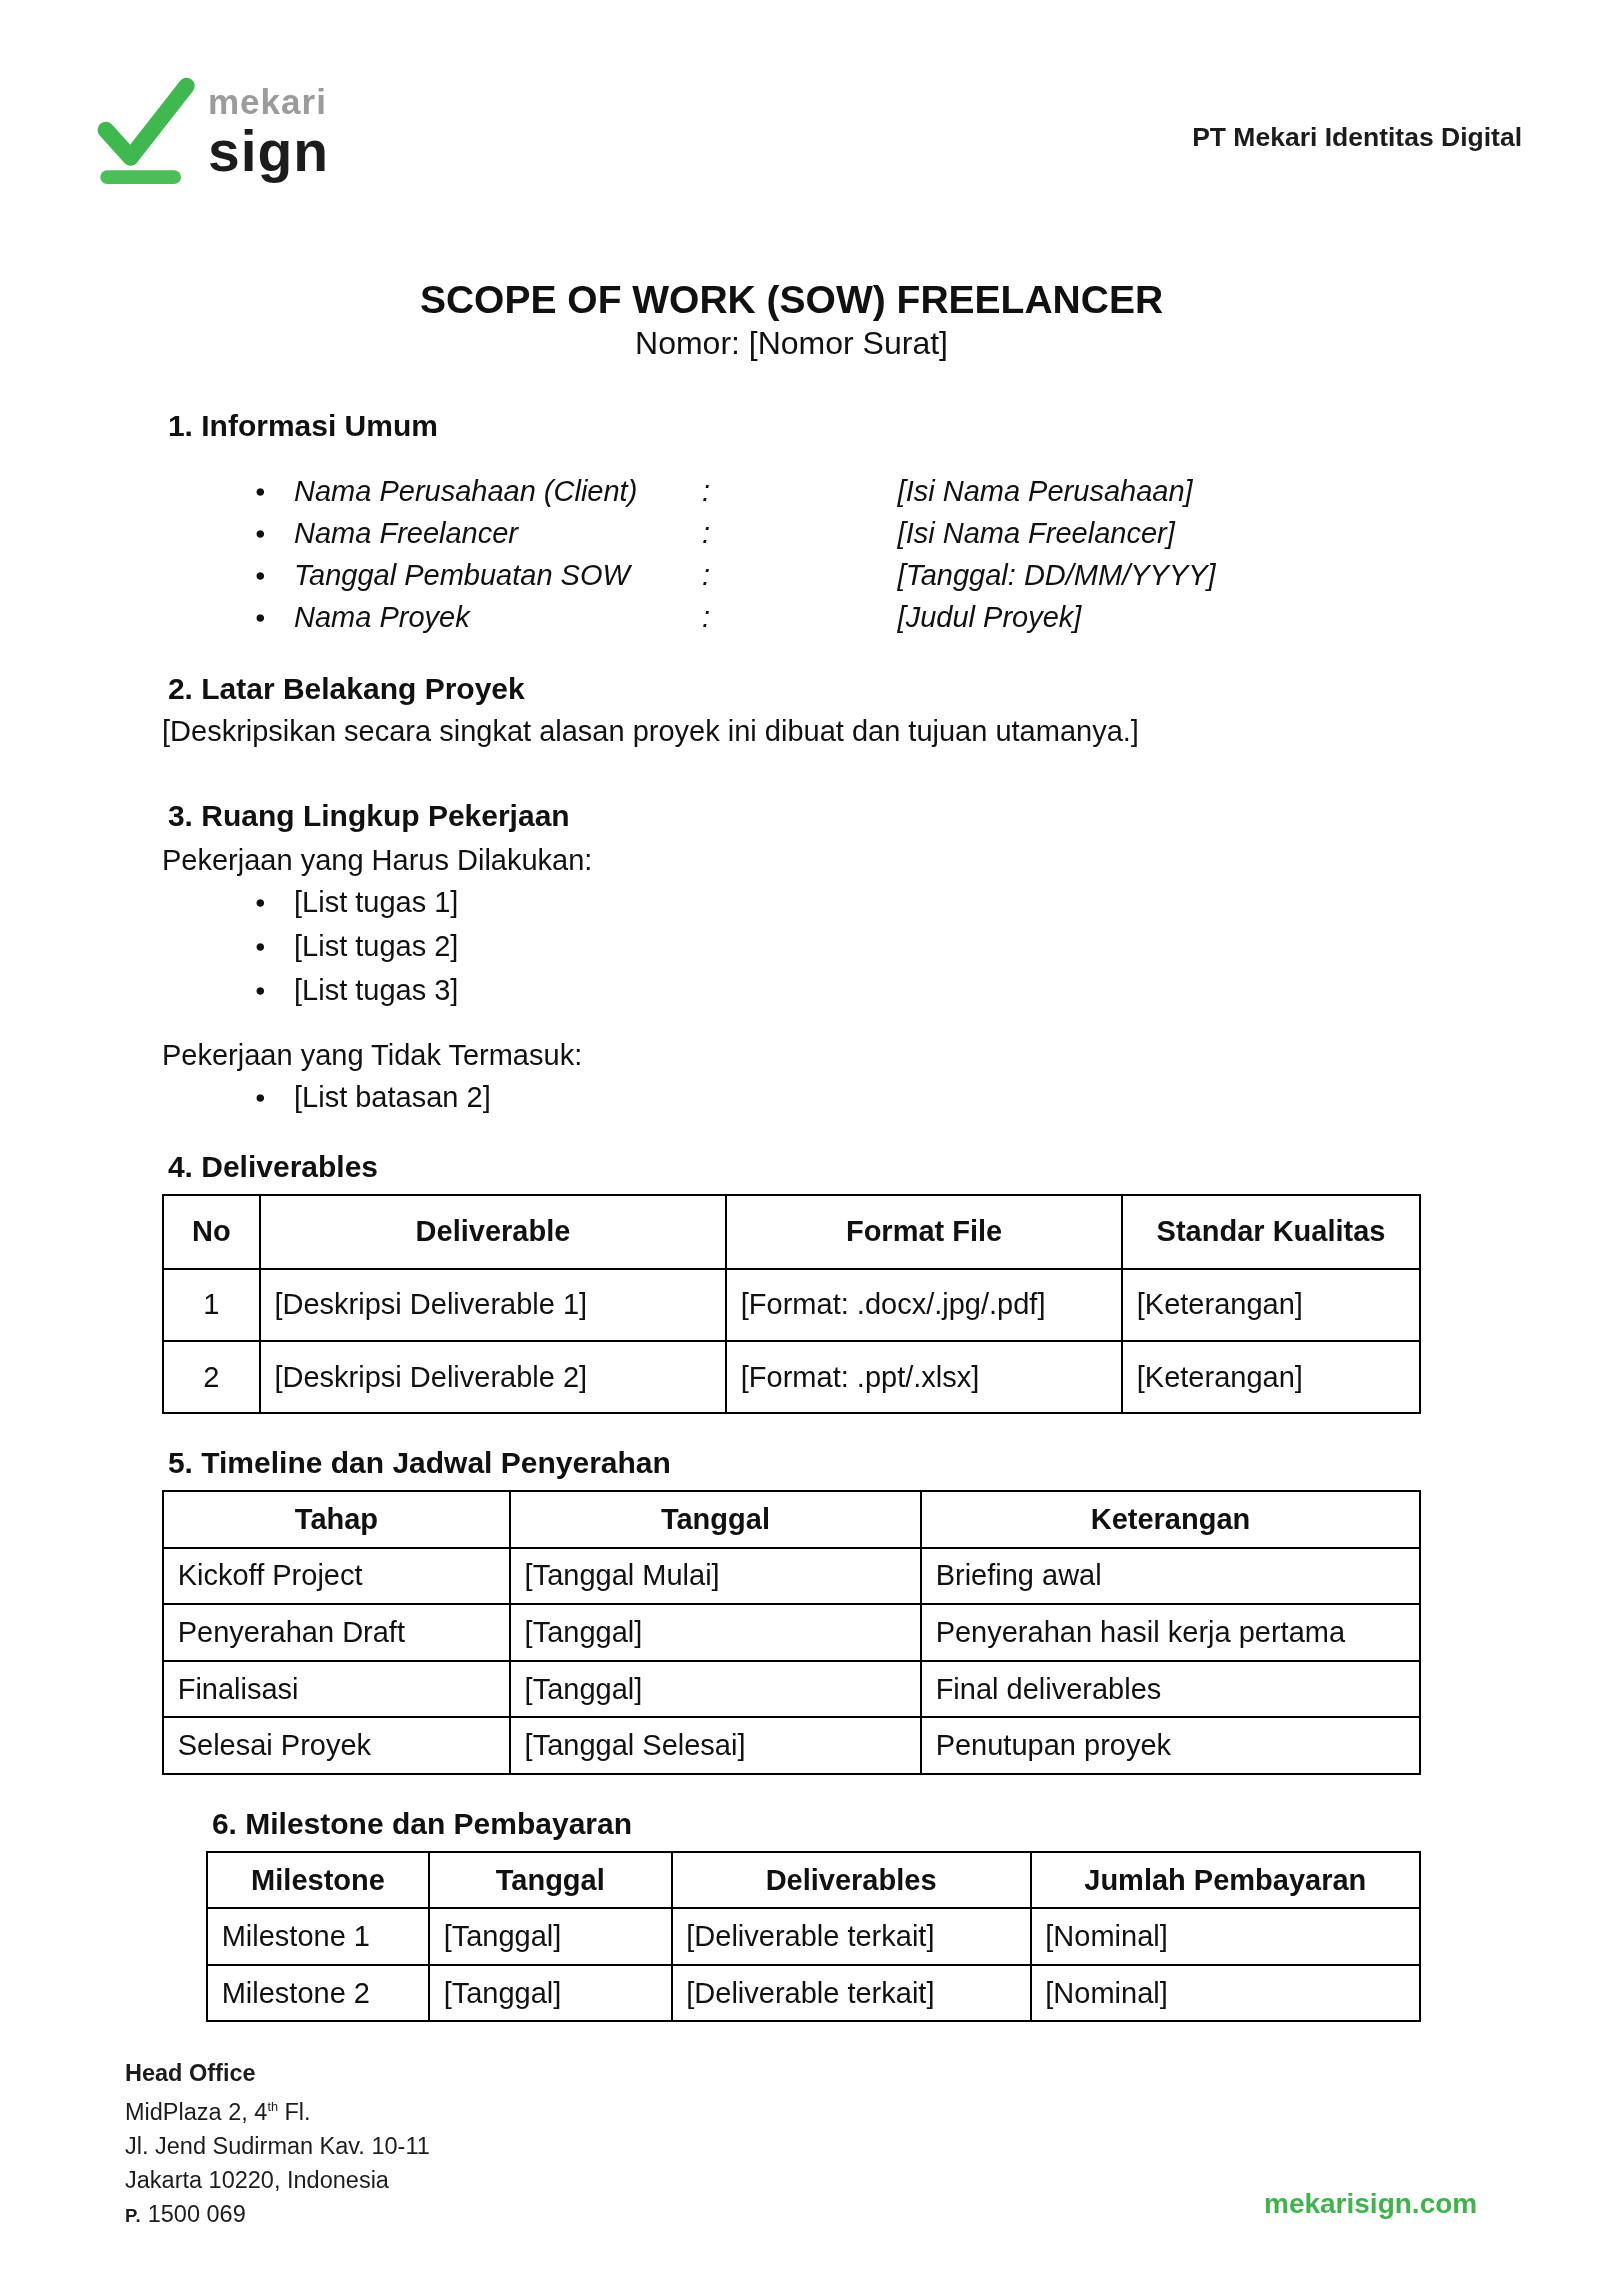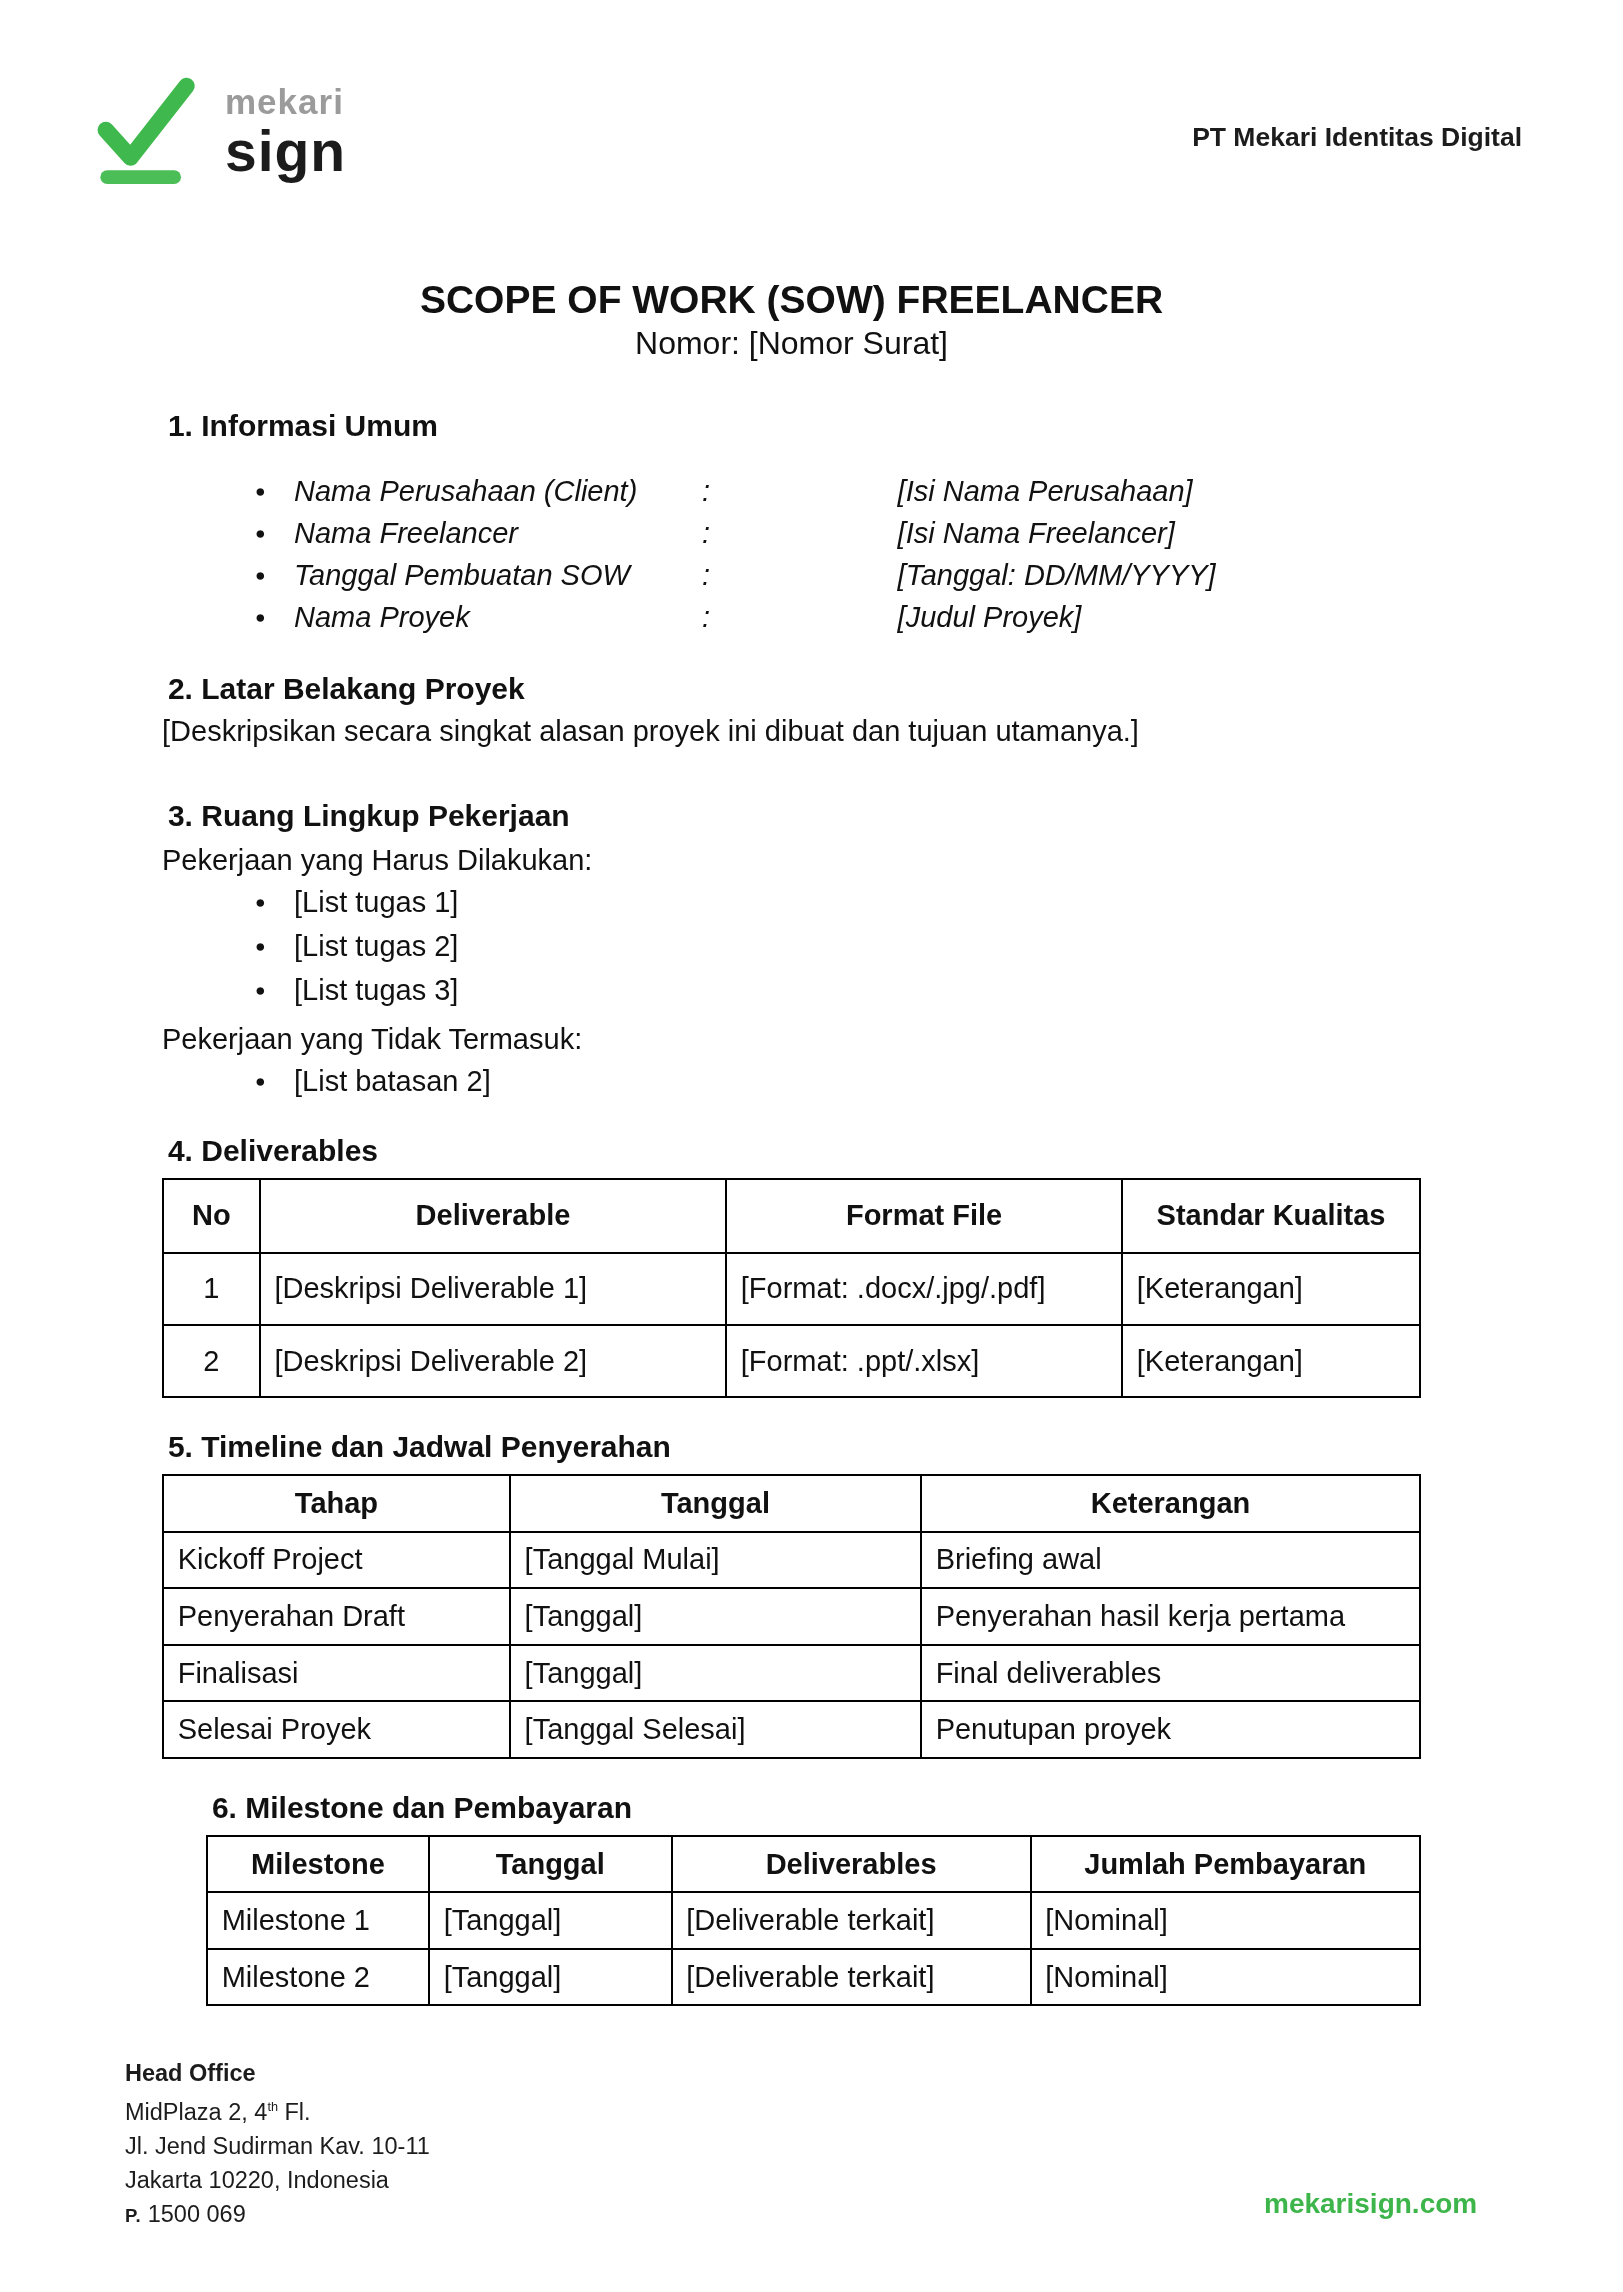--- a/index.html
+++ b/index.html
@@ -6,21 +6,21 @@
   .page{
     position:relative;
     width:1623px;height:2293px;
     background:#ffffff;
     color:#111111;
     font-family:"Liberation Sans", sans-serif;
     overflow:hidden;
   }
 
   
-  .logo{position:absolute;left:93px;top:71px;display:flex;gap:22px;align-items:flex-start;}
+  .logo{position:absolute;left:93px;top:71px;display:flex;gap:5px;align-items:flex-start;}
   .logo-text{display:flex;flex-direction:column;}
   .logo-brand{color:#9b9b9b;font-size:35px;font-weight:700;letter-spacing:1px;line-height:37px;margin-top:11.8px;}
   .logo-product{color:#1c1c1c;font-size:57px;font-weight:800;letter-spacing:1px;line-height:55px;margin-top:3.9px;}
   .company{position:absolute;top:122px;right:101px;font-size:26.5px;font-weight:700;color:#1c1c1c;}
 
   
   .content{position:absolute;left:162px;top:277px;width:1259px;}
   .doc-title{text-align:center;font-size:39px;font-weight:700;line-height:45px;}
   .doc-subtitle{text-align:center;font-size:32px;line-height:39px;margin-top:2px;}
 
@@ -34,21 +34,21 @@
 
   .kv-list{margin-top:25px;font-style:italic;}
   .kv-row{position:relative;display:flex;align-items:center;height:42px;padding-left:132px;font-size:29px;}
   .kv-row::before{content:"\25CF";position:absolute;left:93px;top:50%;transform:translateY(-50%);font-size:17.6px;}
   .kv-label{flex:0 0 408px;}
   .kv-sep{flex:0 0 19.6px;}
   .kv-value{margin-left:176px;white-space:nowrap;}
 
   .body-line{font-size:29px;line-height:39px;margin-top:3.9px;}
   .sublist-label{font-size:29px;line-height:39px;margin-top:5.9px;}
-  .sublist-label.second{margin-top:8px;}
+  .sublist-label.second{margin-top:24px;}
 
   .doc-list{margin:0;padding:0 0 0 132px;list-style:none;}
   .doc-list li{position:relative;height:44px;line-height:44px;font-size:29px;}
   .doc-list li::before{content:"\25CF";position:absolute;left:-39px;top:50%;transform:translateY(-50%);font-size:17.6px;}
 
   table.doc-table{border-collapse:collapse;width:100%;margin-top:7.8px;font-size:29px;border:2.9px solid #000;}
   .doc-table th,.doc-table td{border:2px solid #000;vertical-align:middle;text-align:left;}
   .doc-table th{font-weight:700;text-align:center;border-bottom:2.9px solid #000;padding:10.8px 13.7px;}
   .doc-table td{padding:10.8px 13.7px;}
   .tbl-deliverables th{padding:19.6px 11.8px;}

